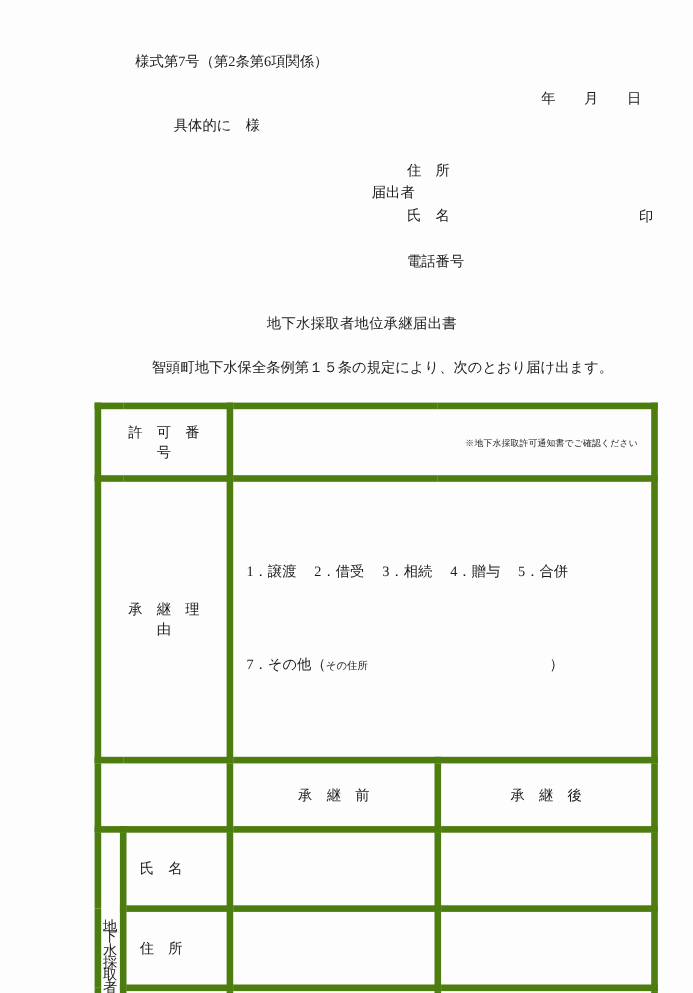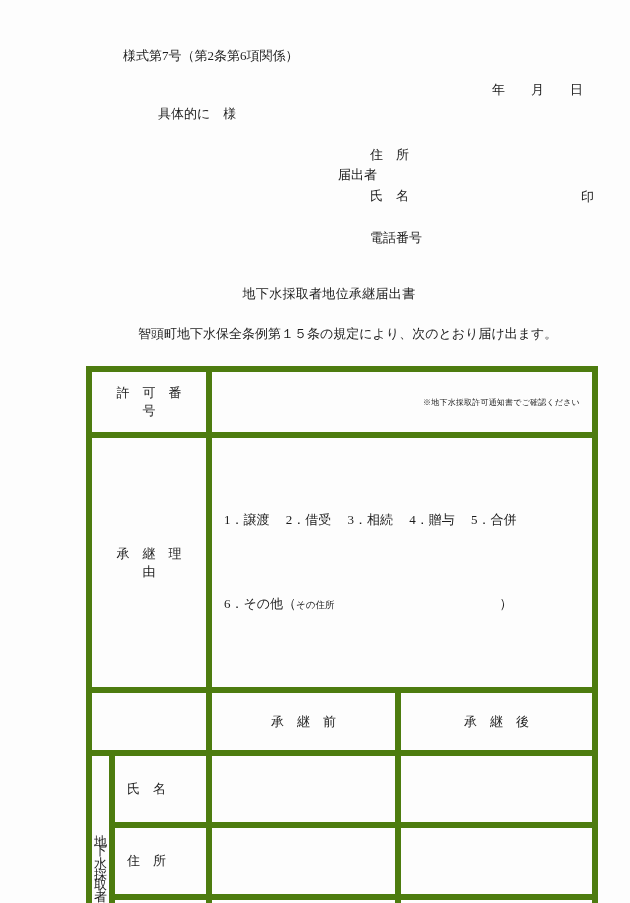--- a/index.html
+++ b/index.html
@@ -88,21 +88,21 @@
     </colgroup>
     <tbody>
         <tr class="r1">
       <td colspan="2" class="lbl">許　可　番　号</td>
       <td colspan="2" class="note-cell">※地下水採取許可通知書でご確認ください</td>
     </tr>
     <tr class="r2">
       <td colspan="2" class="lbl">承　継　理　由</td>
       <td colspan="2" class="reason-cell">
         <div>1．譲渡　 2．借受　 3．相続　 4．贈与　 5．合併</div>
-        <div><span>6．その他（</span><span class="small-note">その住所</span><span class="gap-spacer"></span><span>）</span></div>
+        <div><span>7．その他（</span><span class="small-note">その住所</span><span class="gap-spacer"></span><span>）</span></div>
       </td>
     </tr>
     <tr class="r3">
       <td colspan="2"></td>
       <td class="hdr">承　継　前</td>
       <td class="hdr">承　継　後</td>
     </tr>
     <tr class="r4">
       <td rowspan="3" class="vcell">地下水採取者</td>
       <td class="rowlbl">氏　名</td>

